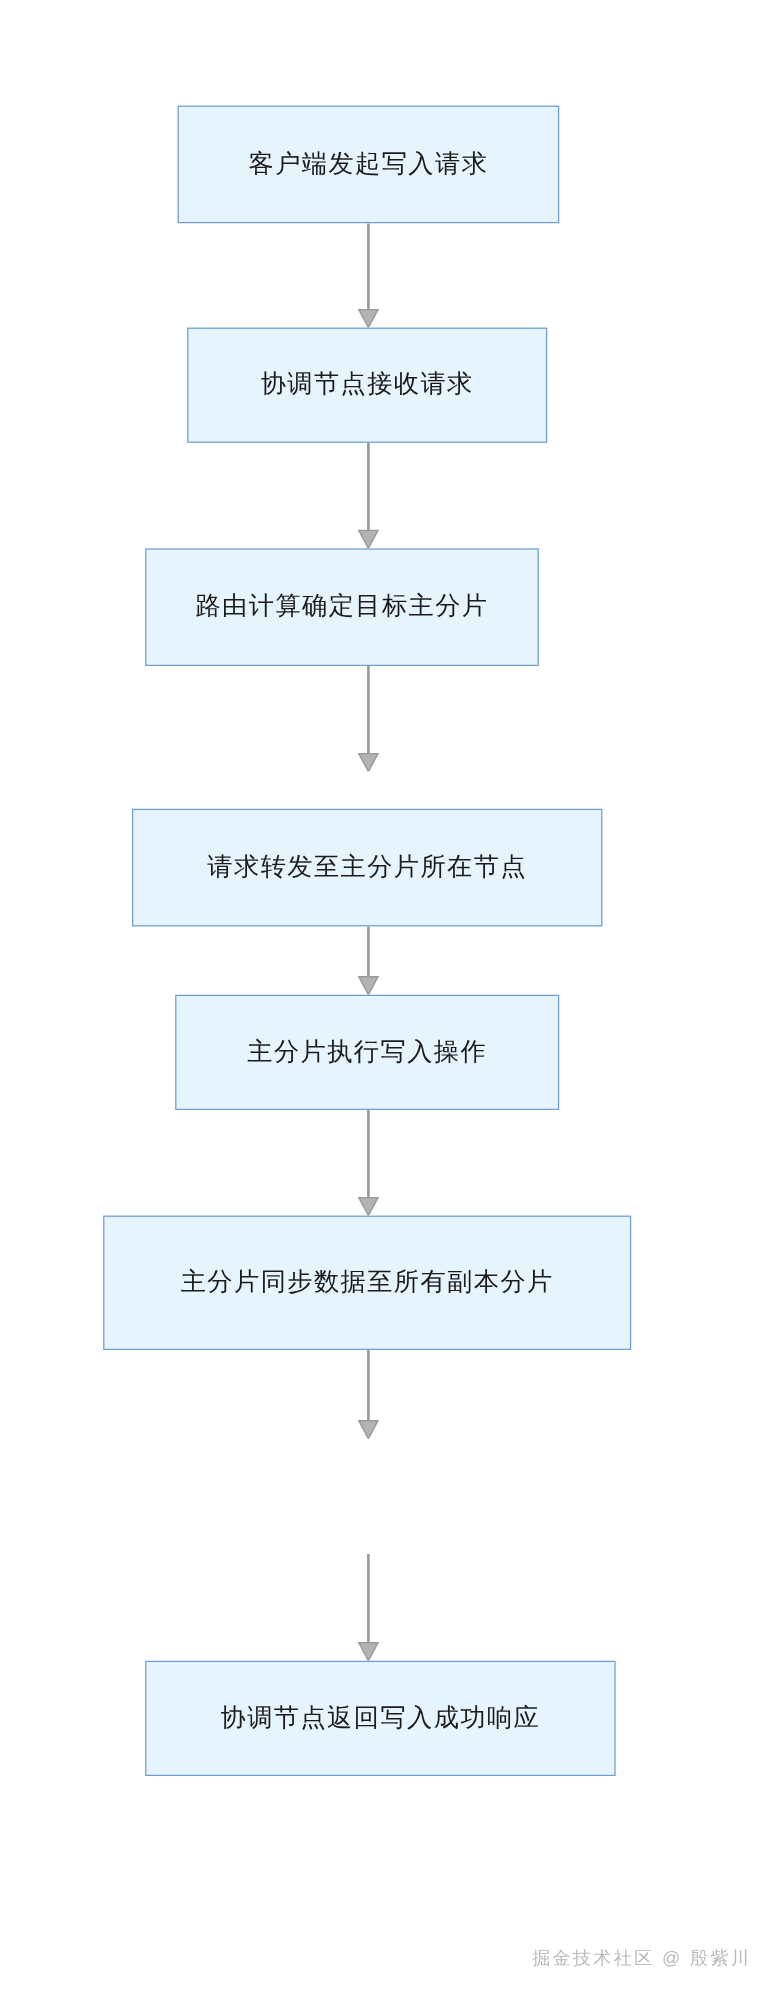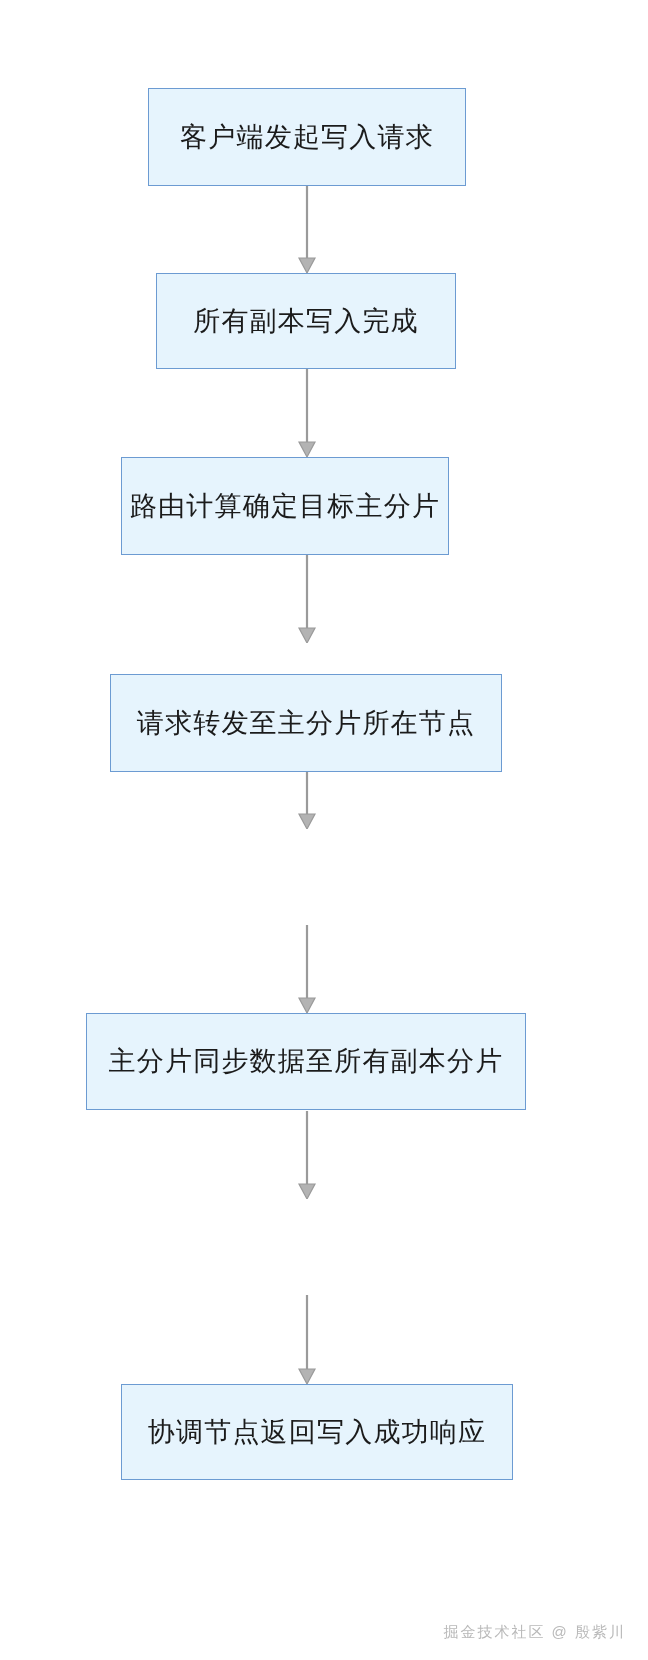--- a/index.html
+++ b/index.html
@@ -23,21 +23,21 @@
 
   .node {
     position: absolute;
     box-sizing: border-box;
     background: #e6f4fd;
     border: 1.6px solid #6c9bd2;
     display: flex;
     align-items: center;
     justify-content: center;
     color: #1b1b1b;
-    font-size: 27px;
+    font-size: 21px;
     letter-spacing: 1.2px;
     line-height: 1.2;
     white-space: nowrap;
   }
 
   .node-label {
     display: block;
   }
 
   .connector {
@@ -87,29 +87,32 @@
       <polygon points="5,73 21,73 13,88" fill="#b3b3b3" stroke="#9a9a9a" stroke-width="1.2"></polygon>
     </svg>
     <svg class="connector" width="26" height="89" style="left: 294px; top: 1295px;">
       <line x1="13" y1="0" x2="13" y2="75" stroke="#9a9a9a" stroke-width="2.2"></line>
       <polygon points="5,74 21,74 13,89" fill="#b3b3b3" stroke="#9a9a9a" stroke-width="1.2"></polygon>
     </svg>
     <div class="node" style="left: 148px; top: 88px; width: 318px; height: 98px; background: rgb(230, 244, 253); border-color: rgb(108, 155, 210); color: rgb(27, 27, 27);">
       <span class="node-label">客户端发起写入请求</span>
     </div>
     <div class="node" style="left: 156px; top: 273px; width: 300px; height: 96px; background: rgb(230, 244, 253); border-color: rgb(108, 155, 210); color: rgb(27, 27, 27);">
-      <span class="node-label">所有副本写入完成</span>
+      <span class="node-label">协调节点接收请求</span>
     </div>
     <div class="node" style="left: 121px; top: 457px; width: 328px; height: 98px; background: rgb(230, 244, 253); border-color: rgb(108, 155, 210); color: rgb(27, 27, 27);">
       <span class="node-label">路由计算确定目标主分片</span>
     </div>
     <div class="node" style="left: 110px; top: 674px; width: 392px; height: 98px; background: rgb(230, 244, 253); border-color: rgb(108, 155, 210); color: rgb(27, 27, 27);">
       <span class="node-label">请求转发至主分片所在节点</span>
     </div>
-    <div class="node" style="left: 86px; top: 1013px; width: 440px; height: 97px; background: rgb(230, 244, 253); border-color: rgb(108, 155, 210); color: rgb(27, 27, 27);">
+    <div class="node" style="left: 146px; top: 829px; width: 320px; height: 96px; background: rgb(230, 244, 253); border-color: rgb(108, 155, 210); color: rgb(27, 27, 27);">
+      <span class="node-label">主分片执行写入操作</span>
+    </div>
+    <div class="node" style="left: 86px; top: 1013px; width: 440px; height: 112px; background: rgb(230, 244, 253); border-color: rgb(108, 155, 210); color: rgb(27, 27, 27);">
       <span class="node-label">主分片同步数据至所有副本分片</span>
     </div>
     <div class="node" style="left: 110px; top: 1384px; width: 392px; height: 96px; background: rgb(230, 244, 253); border-color: rgb(108, 155, 210); color: rgb(27, 27, 27); margin-left: 11px;">
       <span class="node-label">协调节点返回写入成功响应</span>
     </div>
   </div>
 
 <div class="watermark">掘金技术社区 @ 殷紫川</div>
 
 </body></html>

